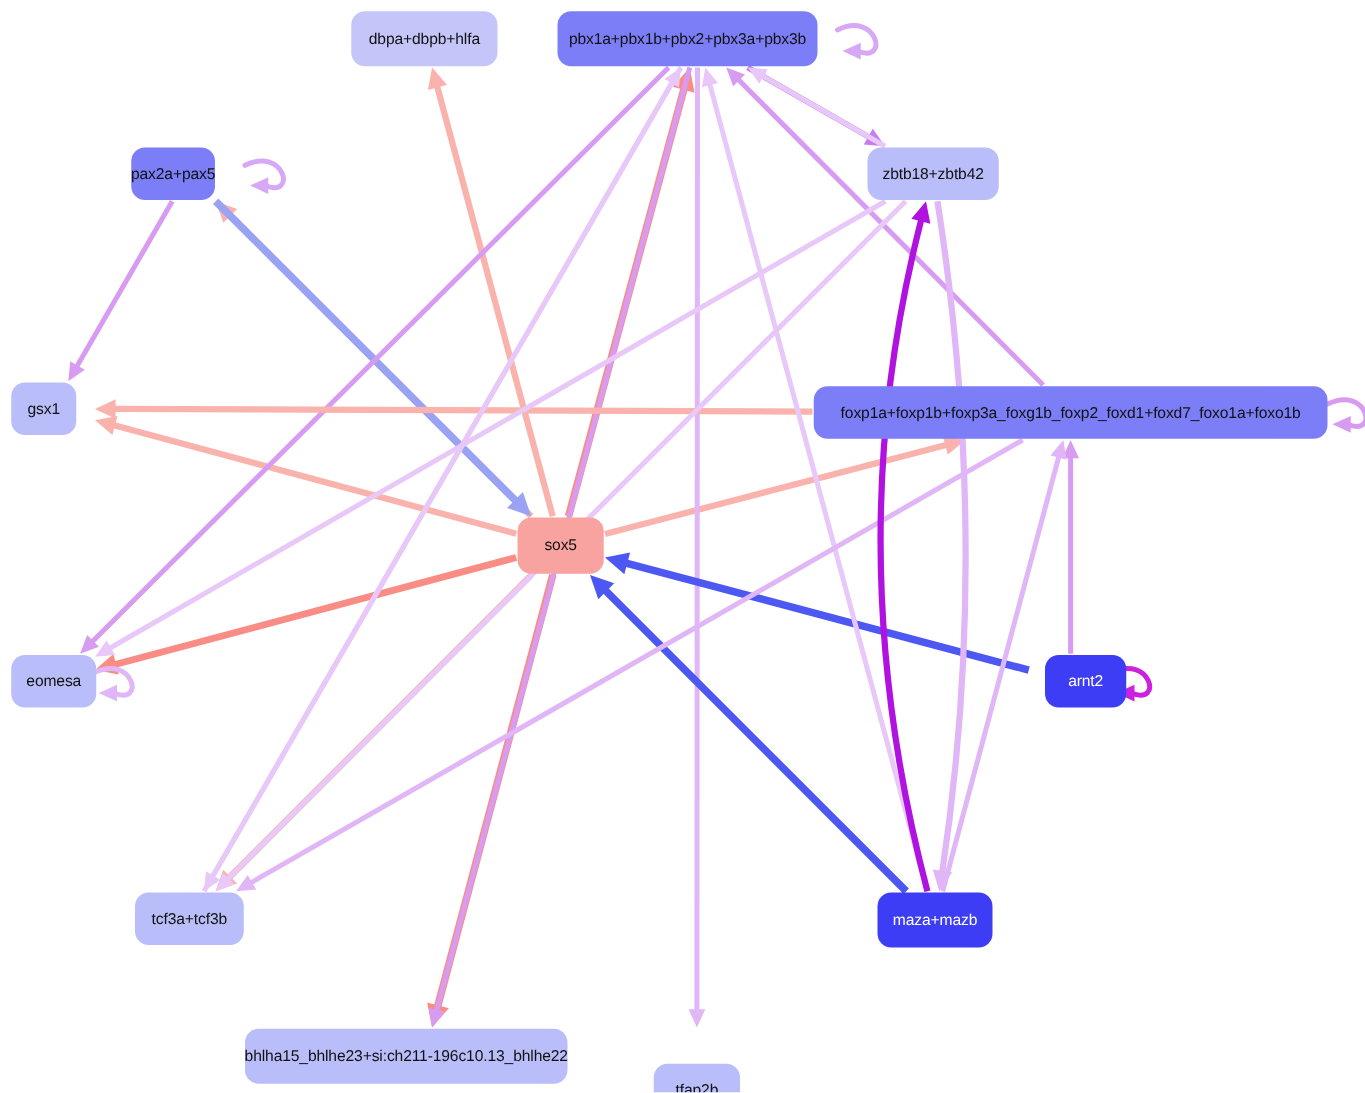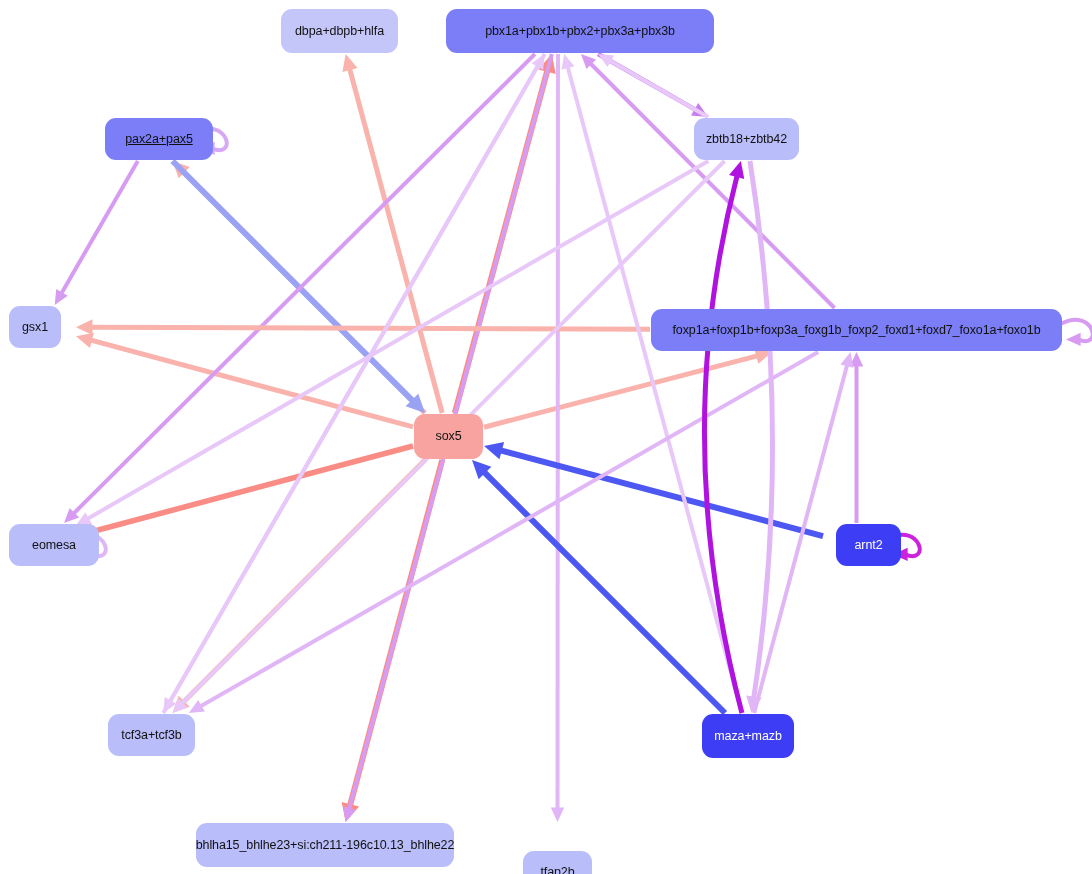--- a/index.html
+++ b/index.html
@@ -180,39 +180,39 @@
       </g>
       <g>
         <path d="M 889 538.28 C 920.5 522.53, 931 564.9499999999999, 905 554.4" stroke="#cc22dd" stroke-width="4" fill="none" stroke-linecap="round"></path>
         <polygon points="893,554.4 907.6,547.6999999999999 907.6,561.1" fill="#cc22dd"></polygon>
       </g>
     </svg>
   <div id="node-layer">
       <div class="node" style="left: 281px; top: 9px; width: 117px; height: 44px; background: rgb(196, 197, 248); color: rgb(17, 17, 17);">
         <span>dbpa+dbpb+hlfa</span>
       </div>
-      <div class="node" style="left: 446px; top: 9px; width: 268px; height: 44px; background: rgb(123, 126, 246); color: rgb(17, 17, 17);">
+      <div class="node" style="left: 446px; top: 9px; width: 208px; height: 44px; background: rgb(123, 126, 246); color: rgb(17, 17, 17);">
         <span>pbx1a+pbx1b+pbx2+pbx3a+pbx3b</span>
       </div>
-      <div class="node" style="left: 105px; top: 118px; width: 108px; height: 42px; background: rgb(123, 126, 246); color: rgb(17, 17, 17); text-decoration: underline;">
+      <div class="node" style="left: 105px; top: 118px; width: 67px; height: 42px; background: rgb(123, 126, 246); color: rgb(17, 17, 17);">
         <span>pax2a+pax5</span>
       </div>
       <div class="node" style="left: 694px; top: 118px; width: 105px; height: 42px; background: rgb(185, 189, 249); color: rgb(17, 17, 17);">
         <span>zbtb18+zbtb42</span>
       </div>
       <div class="node" style="left: 9px; top: 306px; width: 52px; height: 42px; background: rgb(185, 189, 249); color: rgb(17, 17, 17);">
         <span>gsx1</span>
       </div>
       <div class="node" style="left: 651px; top: 309px; width: 411px; height: 42px; background: rgb(123, 126, 246); color: rgb(17, 17, 17);">
         <span>foxp1a+foxp1b+foxp3a_foxg1b_foxp2_foxd1+foxd7_foxo1a+foxo1b</span>
       </div>
       <div class="node" style="left: 414px; top: 414px; width: 69px; height: 45px; background: rgb(249, 163, 160); color: rgb(17, 17, 17);">
         <span>sox5</span>
       </div>
-      <div class="node" style="left: 9px; top: 524px; width: 90px; height: 42px; background: rgb(185, 189, 249); color: rgb(17, 17, 17);">
+      <div class="node" style="left: 9px; top: 524px; width: 68px; height: 42px; background: rgb(185, 189, 249); color: rgb(17, 17, 17);">
         <span>eomesa</span>
       </div>
       <div class="node" style="left: 824px; top: 524px; width: 65px; height: 42px; background: rgb(61, 61, 245); color: rgb(255, 255, 255); margin-left: 12px;">
         <span>arnt2</span>
       </div>
       <div class="node" style="left: 108px; top: 714px; width: 87px; height: 42px; background: rgb(185, 189, 249); color: rgb(17, 17, 17);">
         <span>tcf3a+tcf3b</span>
       </div>
       <div class="node" style="left: 702px; top: 714px; width: 92px; height: 44px; background: rgb(61, 61, 245); color: rgb(255, 255, 255);">
         <span>maza+mazb</span>

